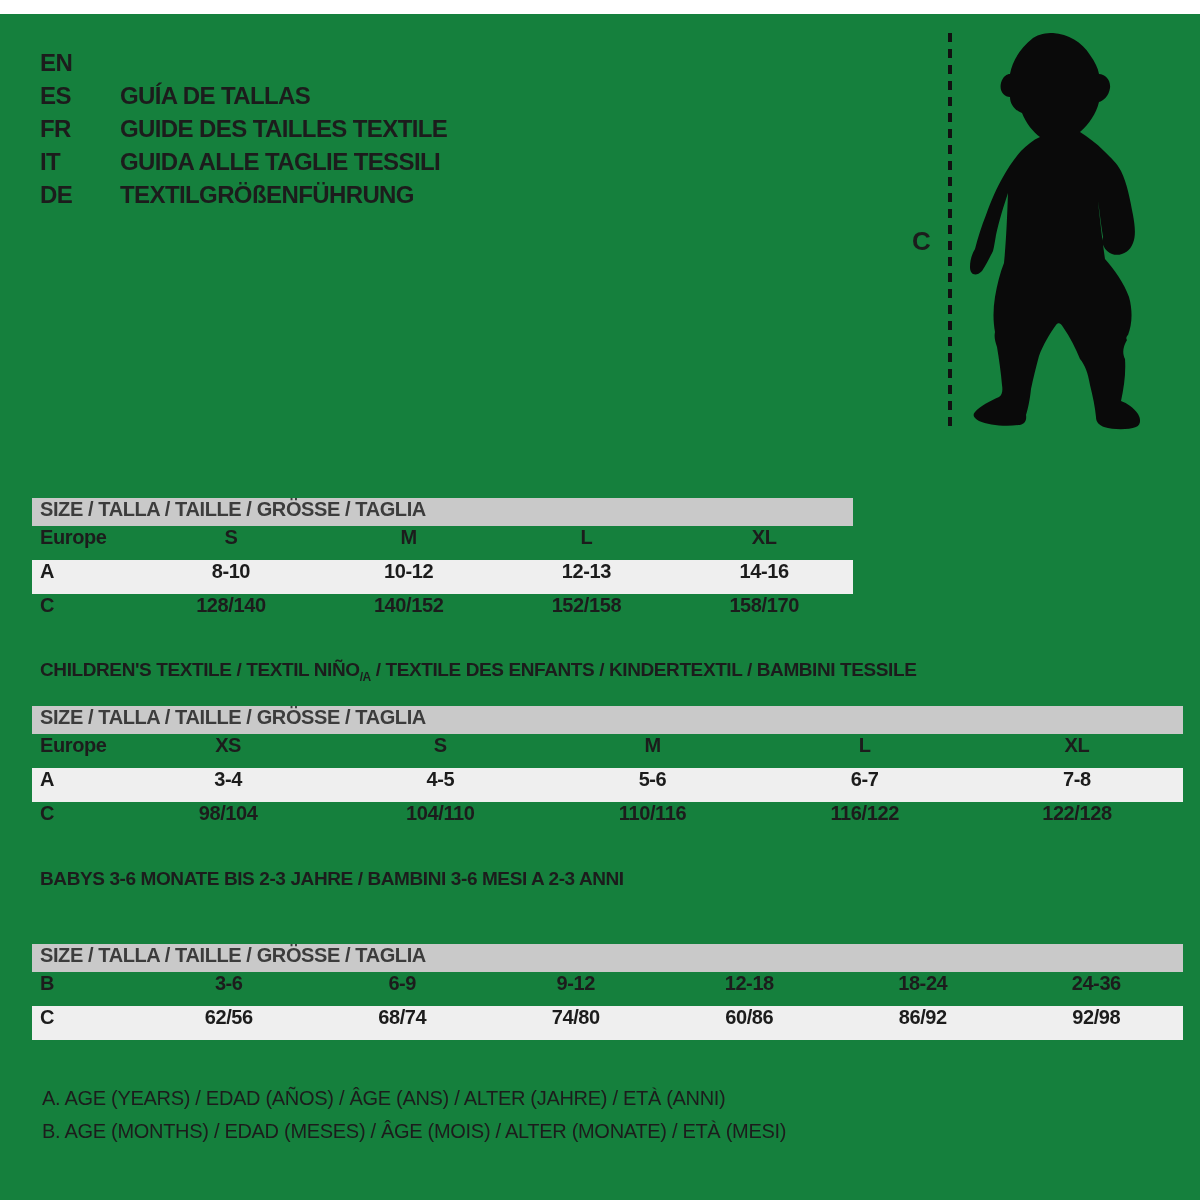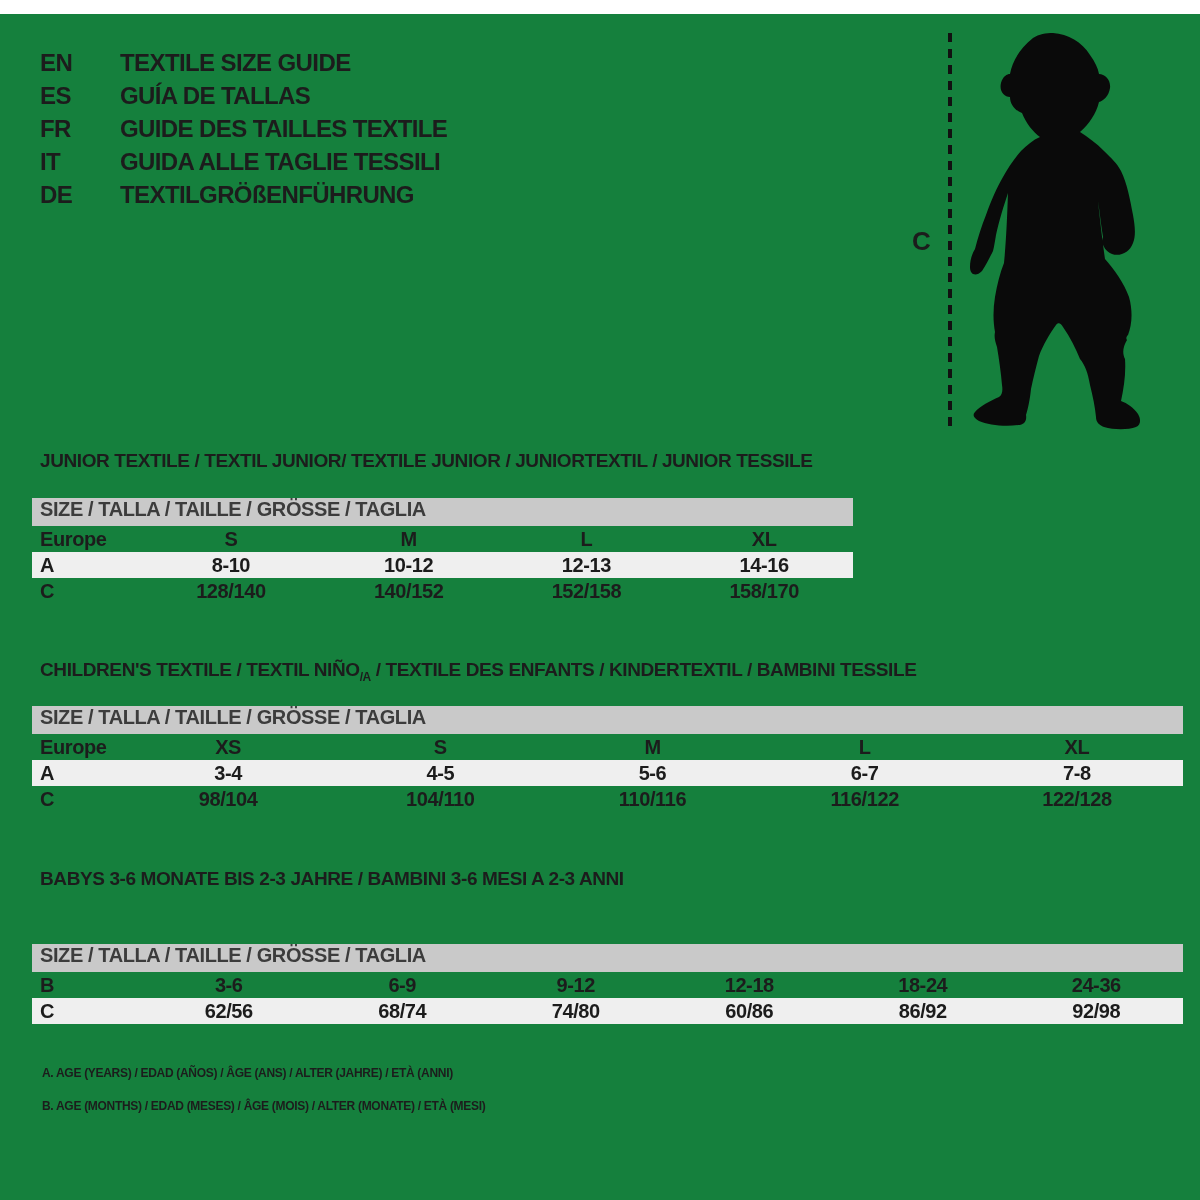--- a/index.html
+++ b/index.html
@@ -19,43 +19,42 @@
   .section-title{position:absolute;left:40px;font-size:19px;font-weight:700;
     letter-spacing:-0.4px;white-space:nowrap;}
   .title-junior{top:436px;}
   .title-children{top:645px;}
   .title-babies{top:848px;line-height:33px;}
   .sub-sm{font-size:12px;vertical-align:sub;}
   
   .sizetable{position:absolute;left:32px;font-size:20px;font-weight:700;letter-spacing:-0.4px;}
   .thead{height:28px;background:#c9c9c9;color:#3c3c3c;display:flex;
     padding-left:8px;font-size:20px;}
-  .trow{display:flex;height:26px;align-items:center;}
+  .trow{display:flex;height:34px;}
   .trow.shaded{background:#efefef;}
   .tlabel{padding-left:8px;box-sizing:border-box;}
   .tcell{flex:1;text-align:center;}
   .t-junior{top:484px;width:821px;}
   .t-junior .tlabel{width:110px;}
   .t-children{top:692px;width:1151px;}
   .t-children .tlabel{width:90px;}
   .t-babies{top:930px;width:1151px;}
   .t-babies .tlabel{width:110px;}
   
-  .legend{position:absolute;left:42px;top:1043px;font-size:12px;font-weight:700;
+  .legend{position:absolute;left:42px;top:1068px;font-size:20px;font-weight:400;
     letter-spacing:-0.3px;line-height:33px;white-space:nowrap;}
 </style>
 </head>
 <body>
 
 <div class="page">
 
   <div class="lang-block">
     <div class="lang-row">
       <span class="lang-code">EN</span>
-      <span class="lang-title">TEXTILE SIZE GUIDE</span>
     </div>
     <div class="lang-row">
       <span class="lang-code">ES</span>
       <span class="lang-title">GUÍA DE TALLAS</span>
     </div>
     <div class="lang-row">
       <span class="lang-code">FR</span>
       <span class="lang-title">GUIDE DES TAILLES TEXTILE</span>
     </div>
     <div class="lang-row">
@@ -122,21 +121,20 @@
       C127,116 133,111 140,108
       C133,103 126,94 122,84
       C116,82 110,76 110,68
       C104,68 99,62 101,54
       C103,47 107,45 110,45
       C112,33 120,19 133,9
       C139,5 146,4 153,4 Z"></path>
   </svg>
   <div class="c-label">C</div>
 
-  <div class="section-title title-junior">JUNIOR TEXTILE / TEXTIL JUNIOR/ TEXTILE JUNIOR / JUNIORTEXTIL / JUNIOR TESSILE</div>
   <div class="sizetable t-junior">
     <div class="thead">
       <span>SIZE / TALLA / TAILLE / GRÖSSE / TAGLIA</span>
     </div>
     <div class="trow">
       <div class="tlabel">Europe</div>
       <div class="tcell">S</div>
       <div class="tcell">M</div>
       <div class="tcell">L</div>
       <div class="tcell">XL</div>

